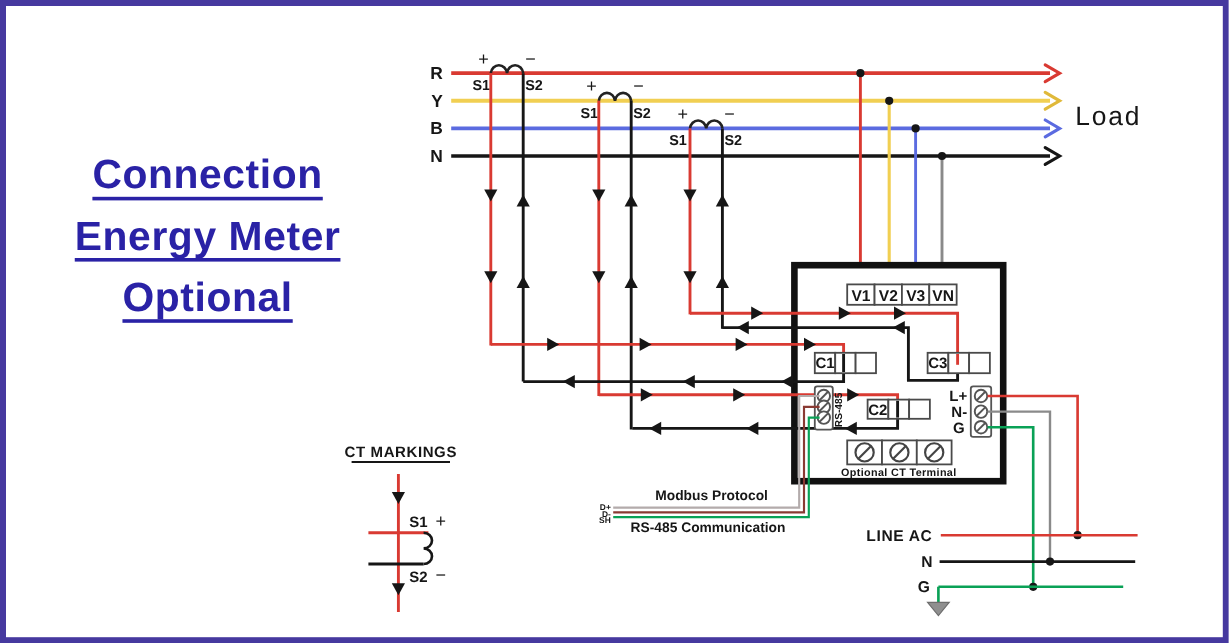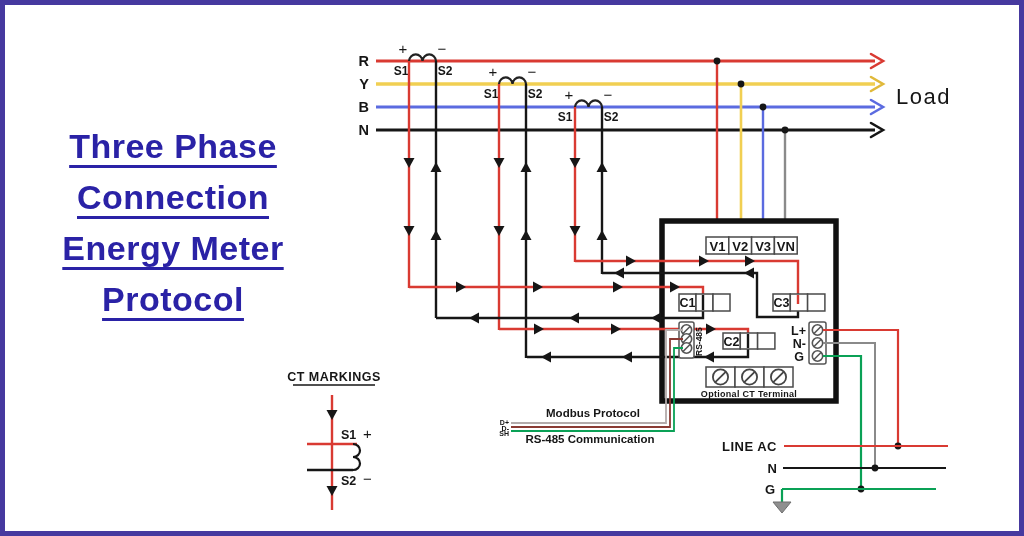--- a/index.html
+++ b/index.html
@@ -17,24 +17,23 @@
   }
   #diagram{position:absolute;left:0;top:0;}
   svg text{font-family:"Liberation Sans", sans-serif;fill:#161616;}
 </style>
 </head>
 <body>
 
 <div id="canvas">
 
   <div id="title-block">
-    <div class="tline">Three Phase</div>
     <div class="tline">Connection</div>
     <div class="tline">Energy Meter</div>
-    <div class="tline">Protocol</div>
+    <div class="tline">Optional</div>
   </div>
 
   <svg id="diagram" width="1024" height="536" viewBox="0 0 1024 536">
     <defs>
       <path id="aD" d="M-5.5,-9 L5.5,-9 L0,1 Z" fill="#161616"></path>
       <path id="aU" d="M-5.5,9 L5.5,9 L0,-1 Z" fill="#161616"></path>
       <path id="aL" d="M9,-5.5 L9,5.5 L-1,0 Z" fill="#161616"></path>
       <path id="aR" d="M-9,-5.5 L-9,5.5 L1,0 Z" fill="#161616"></path>
       <g id="screw">
         <circle r="5.2" fill="#ffffff" stroke="#555555" stroke-width="1.6"></circle>

